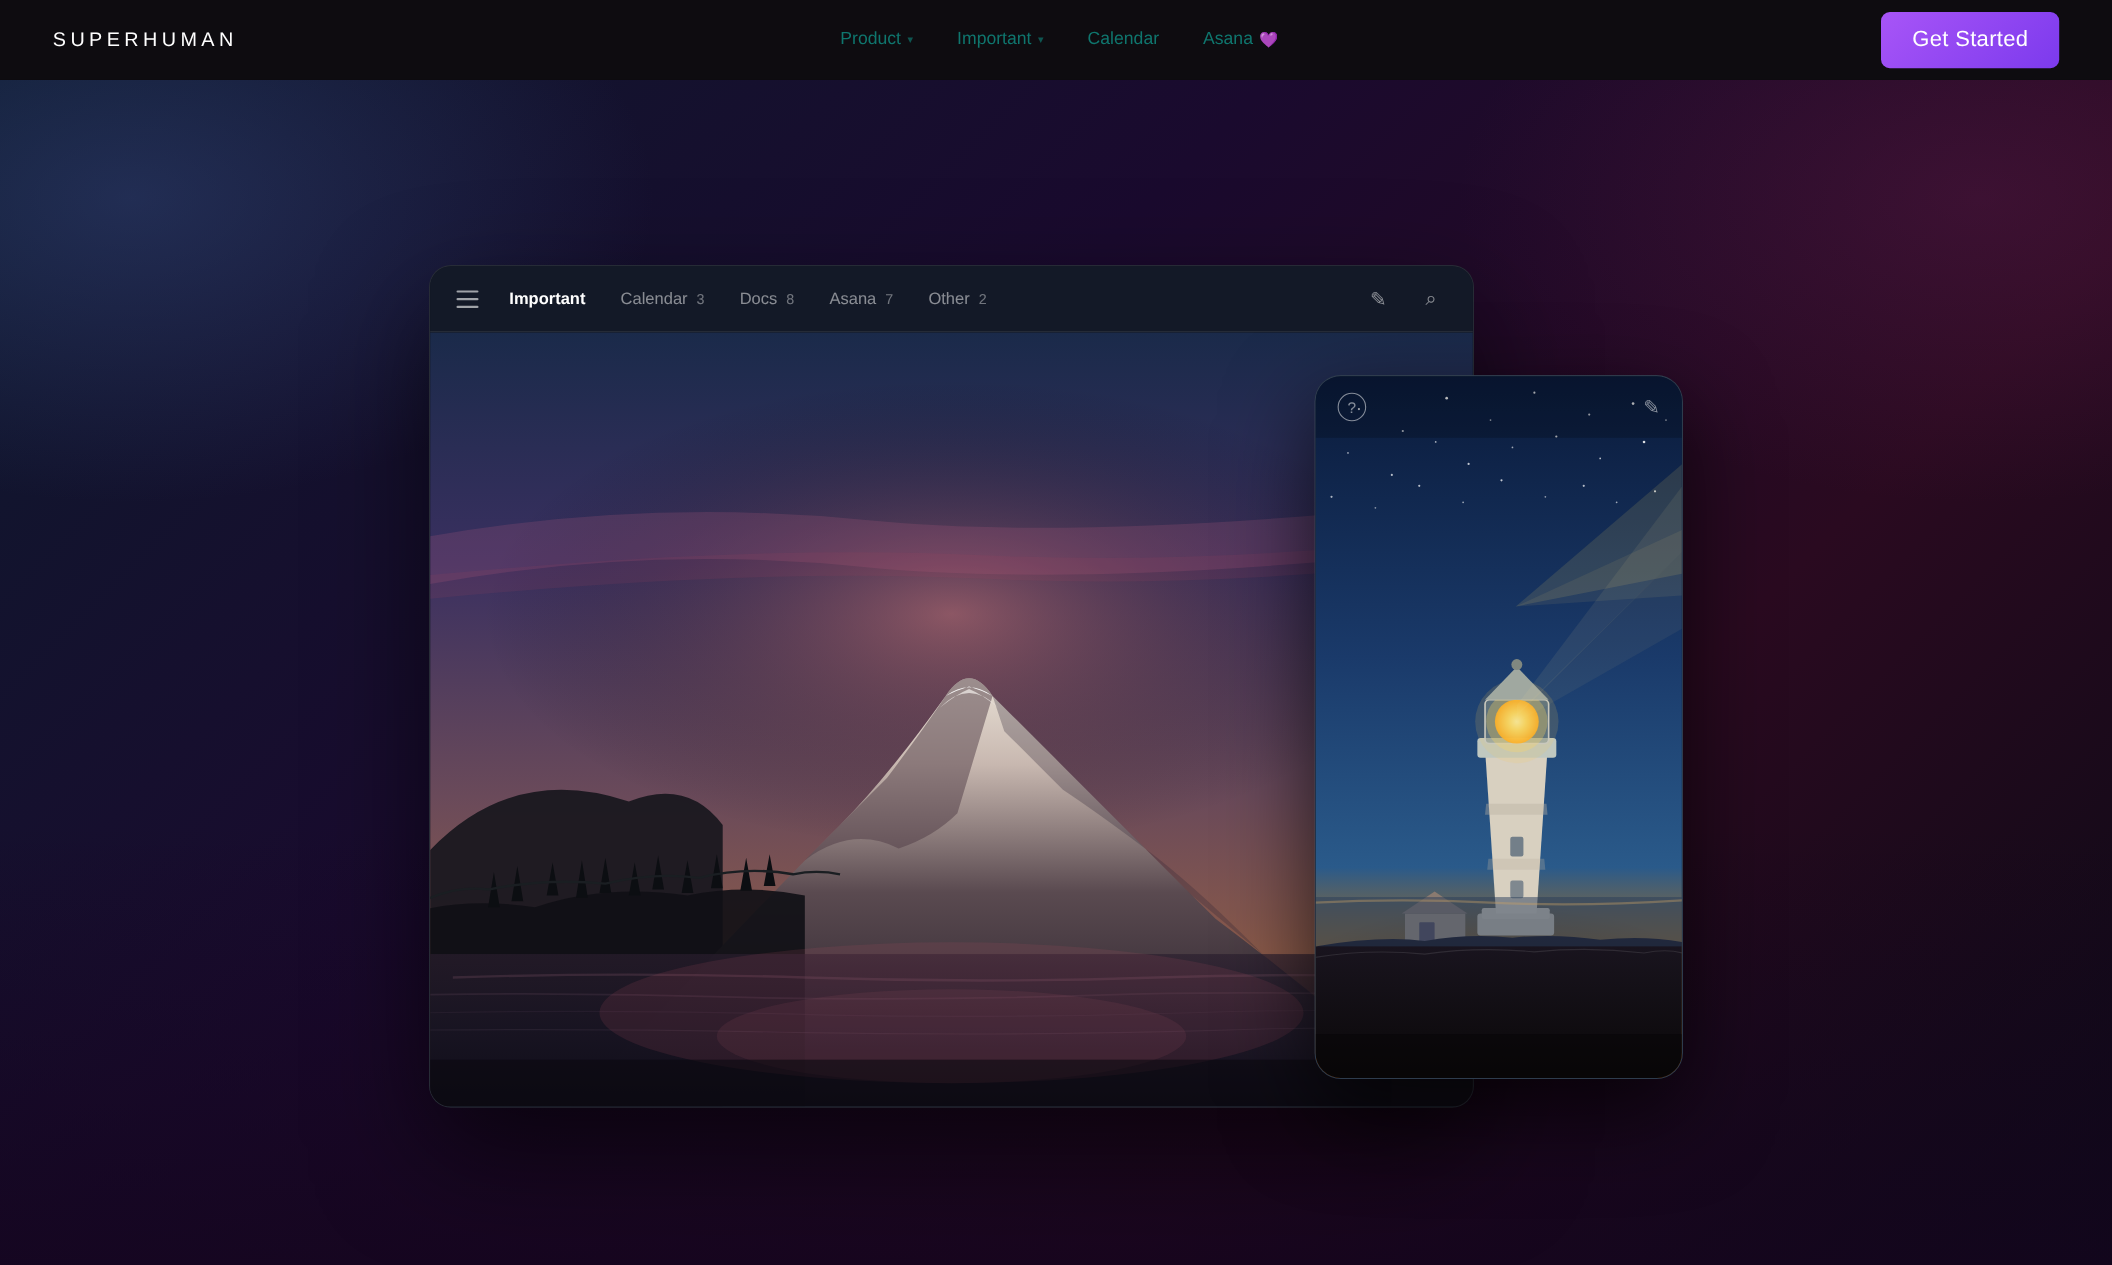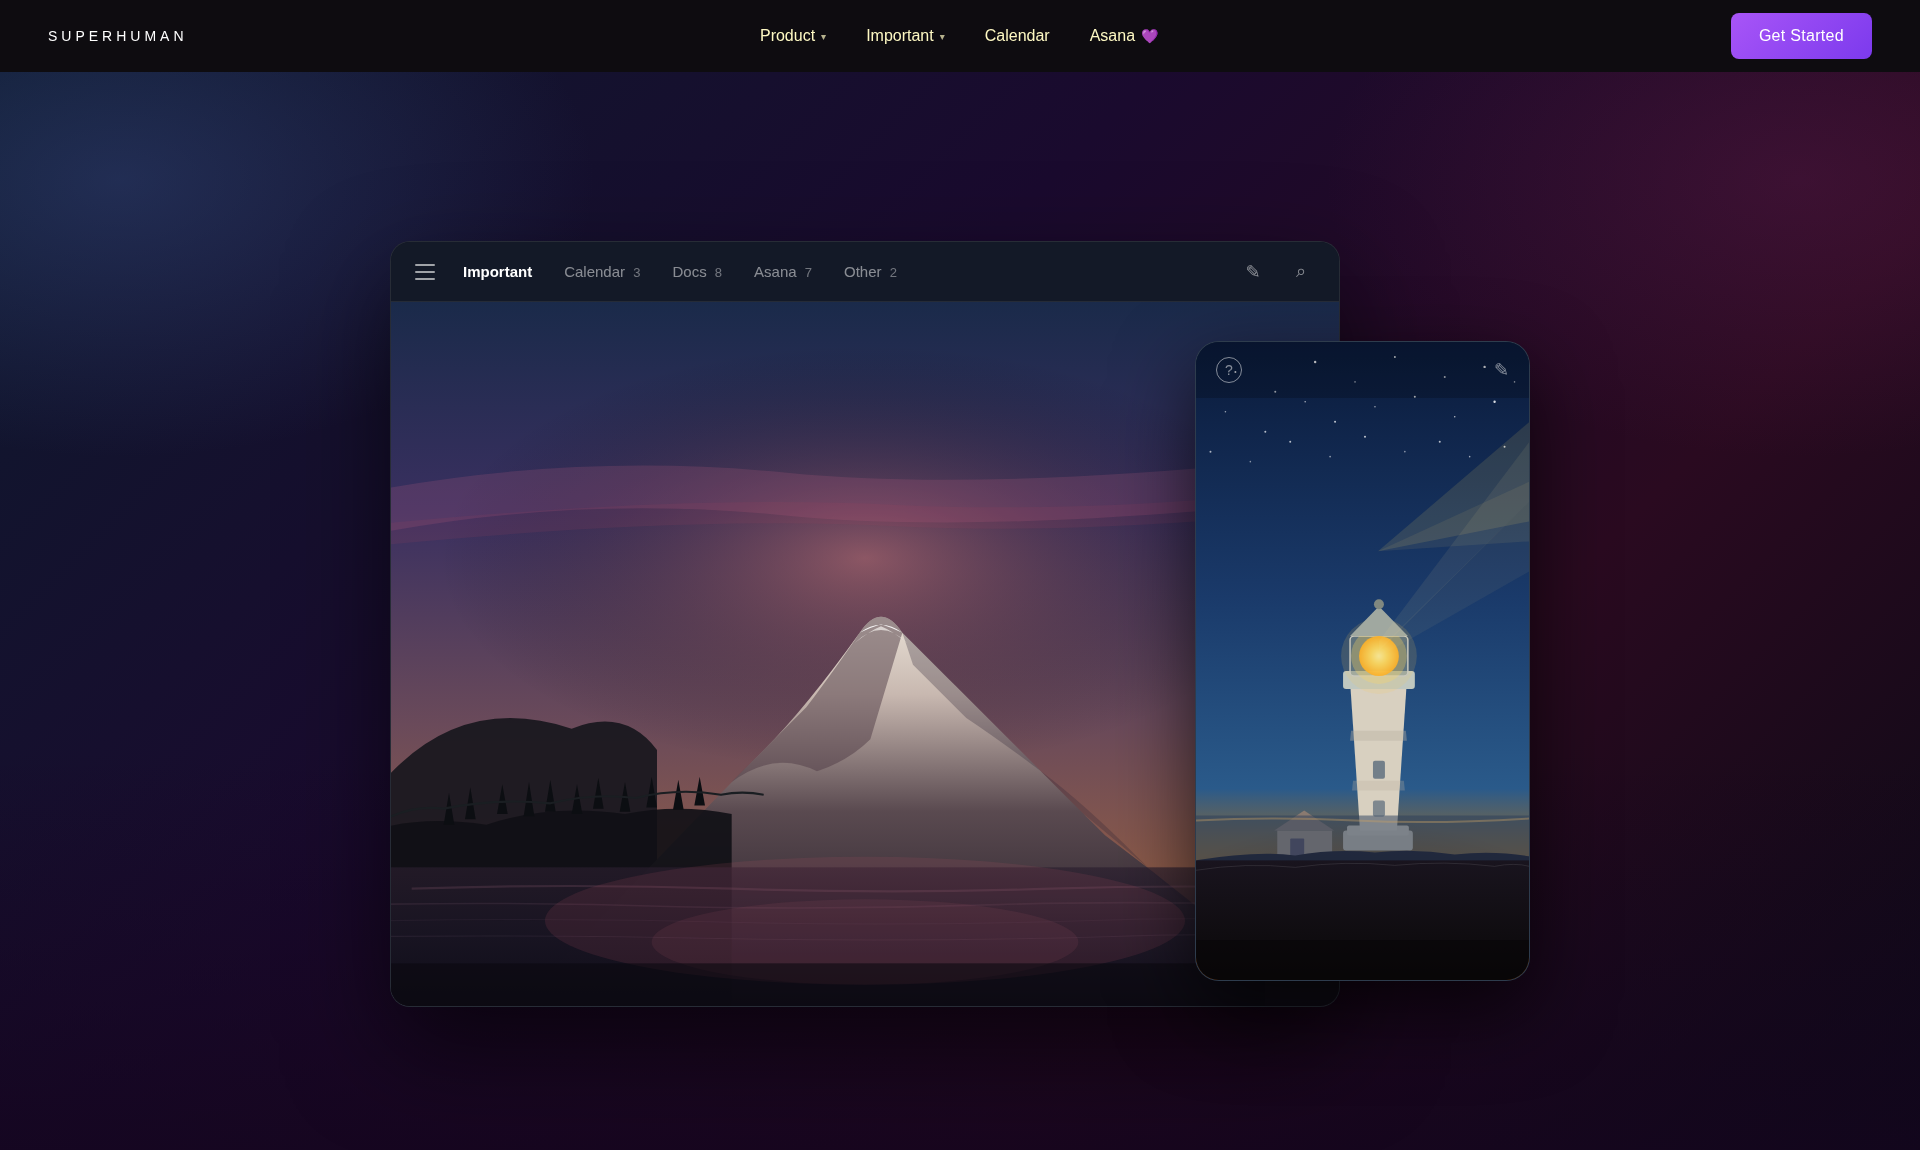--- a/index.html
+++ b/index.html
@@ -22,34 +22,34 @@
       background: #0e0c10;
       display: flex;
       align-items: center;
       justify-content: space-between;
       padding: 0 48px;
       z-index: 100;
     }
 
     .logo {
       color: #fff;
-      font-size: 14px;
+      font-size: 18px;
       letter-spacing: 4px;
       font-weight: 400;
       text-transform: uppercase;
     }
 
     .nav-links {
       display: flex;
       align-items: center;
       gap: 40px;
     }
 
     .nav-link {
-      color: #fef9c3;
+      color: #0f766e;
       font-size: 16px;
       display: flex;
       align-items: center;
       gap: 6px;
       cursor: pointer;
       text-decoration: none;
     }
 
     .chevron {
       font-size: 10px;
@@ -59,21 +59,21 @@
     .heart-emoji {
       font-size: 14px;
     }
 
     .get-started-btn {
       background: linear-gradient(135deg, #a855f7, #7c3aed);
       color: #fff;
       border: none;
       padding: 14px 28px;
       border-radius: 8px;
-      font-size: 16px;
+      font-size: 20px;
       cursor: pointer;
       font-weight: 500;
       letter-spacing: 0.3px;
     }
 
     
     .bg-wrapper {
       position: absolute;
       top: 0;
       left: 0;

